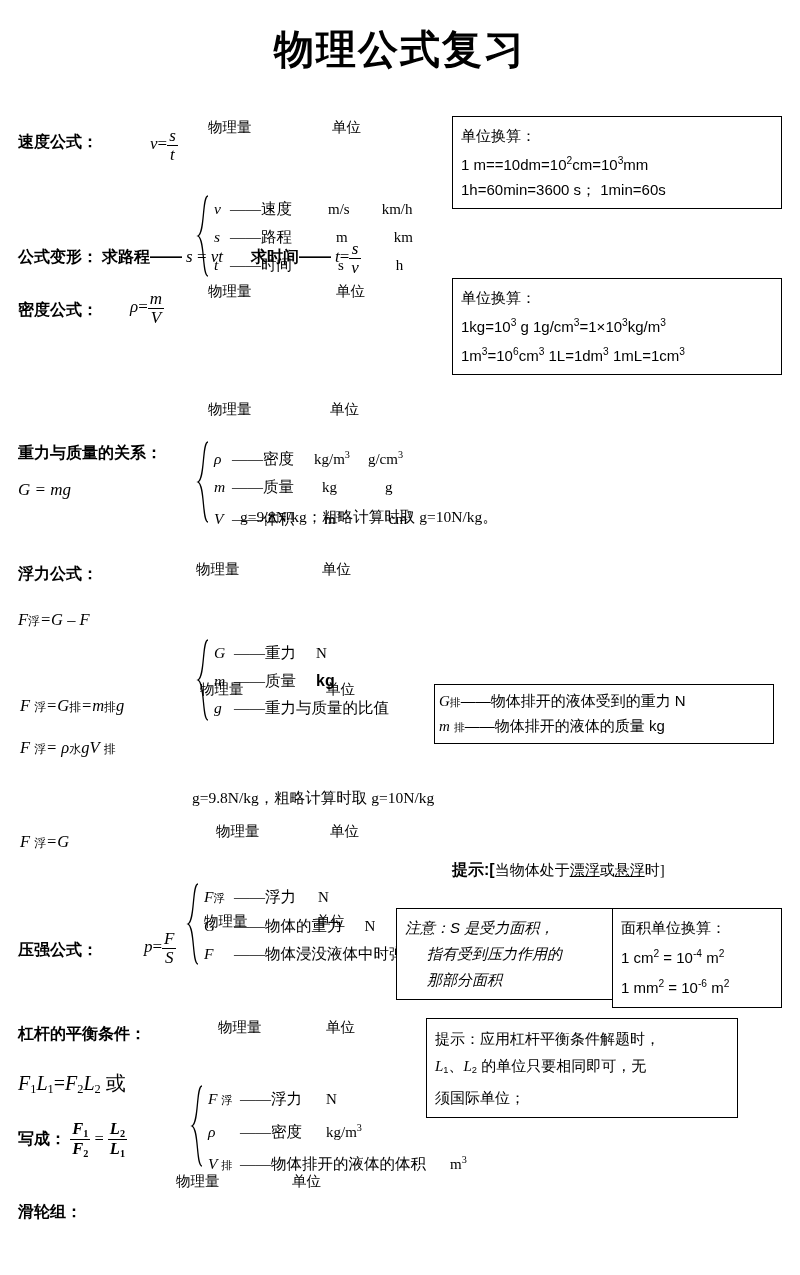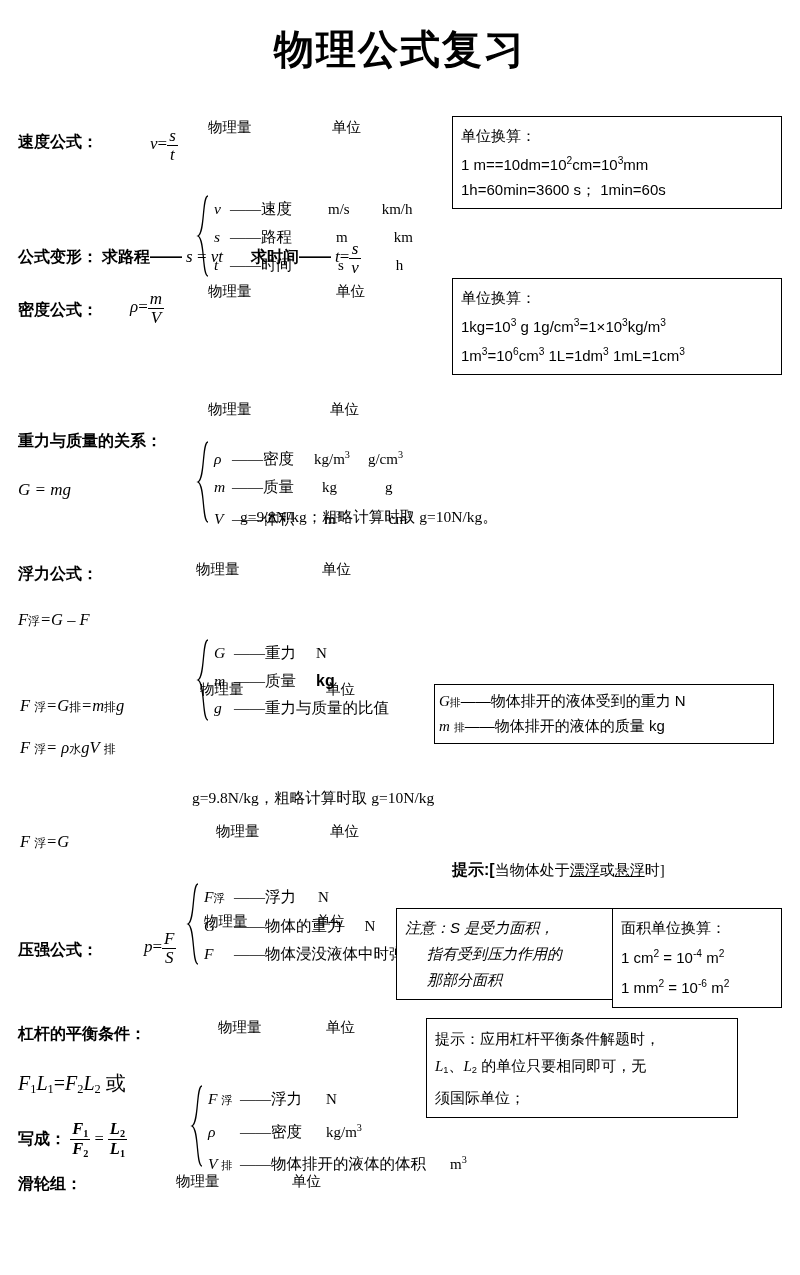--- a/index.html
+++ b/index.html
@@ -133,21 +133,21 @@
 
   <div class="box" style="left:452px;top:256px;width:312px;">
     <div>单位换算：</div>
     <div>1kg=10<sup>3</sup> g      1g/cm<sup>3</sup>=1×10<sup>3</sup>kg/m<sup>3</sup></div>
     <div>1m<sup>3</sup>=10<sup>6</sup>cm<sup>3</sup>    1L=1dm<sup>3</sup>    1mL=1cm<sup>3</sup></div>
   </div>
 
   <div class="abs colhdr" style="left:208px;top:378px;">物理量</div>
   <div class="abs colhdr" style="left:330px;top:378px;">单位</div>
 
-  <div class="abs" style="left:18px;top:409px;text-align:center;">
+  <div class="abs" style="left:18px;top:421px;text-align:center;">
     <span class="lbl">重力与质量的关系：</span>
   </div>
   <div class="abs ser it" style="left:18px;top:458px;font-size:17px;">G = mg</div>
 
   <div class="abs brace-wrap" style="left:196px;top:398px;width:420px;height:82px;">
     <div class="brace">
       <svg width="14" height="82" viewBox="0 0 14 82">
           <path d="M12 1 C6 1 9 38 2 41 C9 44 6 81 12 81" fill="none" stroke="#000" stroke-width="1.3"></path>
         </svg>
     </div>
@@ -259,21 +259,21 @@
 
   <div class="abs colhdr" style="left:218px;top:996px;">物理量</div>
   <div class="abs colhdr" style="left:326px;top:996px;">单位</div>
 
   <div class="box" style="left:426px;top:996px;width:294px;line-height:27px;">
     <div>提示：应用杠杆平衡条件解题时，</div>
     <div><span class="ser it">L</span><sub>1</sub>、<span class="ser it">L</span><sub>2</sub> 的单位只要相同即可，无</div>
     <div>须国际单位；</div>
   </div>
 
-  <div class="abs" style="left:18px;top:1152px;">
+  <div class="abs" style="left:18px;top:1180px;">
     <span class="lbl">滑轮组：</span>
   </div>
 
   <div class="abs colhdr" style="left:176px;top:1150px;">物理量</div>
   <div class="abs colhdr" style="left:292px;top:1150px;">单位</div>
 
   <div class="bottom-fade"></div>
 </div>
 
 </body></html>

